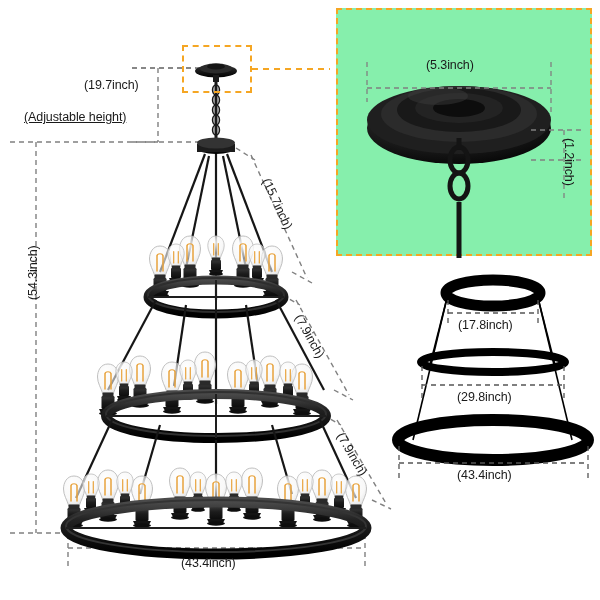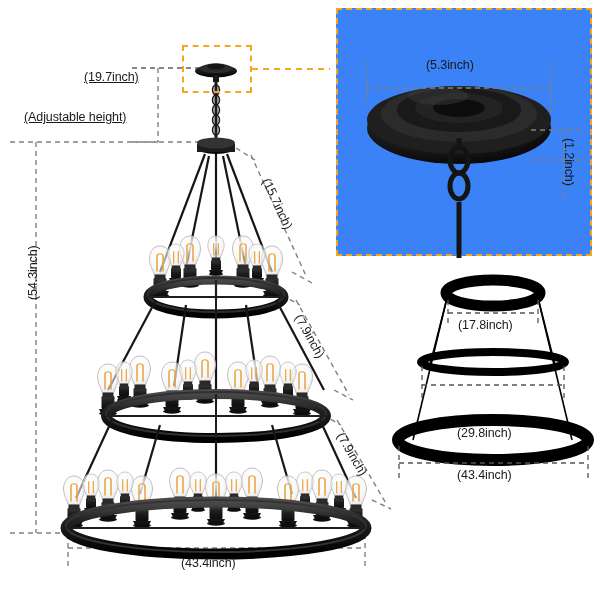--- a/index.html
+++ b/index.html
@@ -16,21 +16,21 @@
     position:absolute;
     font-size:12.5px;
     color:#1a1a1a;
     white-space:nowrap;
     letter-spacing:-0.1px;
   }
   .rot{transform-origin:0 0;}
   svg{position:absolute;left:0;top:0;overflow:visible;}
   .inset-panel{
     position:absolute;
-    background:#3b82f6;
+    background:#86efac;
     border:2px dashed #f5a623;
     box-sizing:border-box;
   }
   .callout-box{
     position:absolute;
     border:2px dashed #f5a623;
     box-sizing:border-box;
     background:transparent;
   }
 </style>
@@ -306,33 +306,33 @@
       <path d="M422 366 L422 398"></path>
       <path d="M564 366 L564 398"></path>
       <path d="M422 385 L564 385"></path>
 
       <path d="M399 446 L399 478"></path>
       <path d="M588 446 L588 478"></path>
       <path d="M399 463 L588 463"></path>
     </g>
   </svg>
 
-  <div class="lbl" style="left:84px;top:70px;text-decoration:underline;">(19.7inch)</div>
+  <div class="lbl" style="left:84px;top:78px;">(19.7inch)</div>
 
   <div class="lbl" style="left:24px;top:110px;text-decoration:underline;">(Adjustable height)</div>
 
   <div class="lbl rot" style="left:26px;top:300px;transform:rotate(-90deg);">(54.3inch)</div>
 
   <div class="lbl rot" style="left:272px;top:176px;transform:rotate(65deg);">(15.7inch)</div>
 
   <div class="lbl rot" style="left:304px;top:312px;transform:rotate(61deg);">(7.9inch)</div>
 
   <div class="lbl rot" style="left:346px;top:430px;transform:rotate(60deg);">(7.9inch)</div>
 
   <div class="lbl" style="left:181px;top:556px;">(43.4inch)</div>
 
   <div class="lbl" style="left:458px;top:318px;text-align:center;">(17.8inch)</div>
 
-  <div class="lbl" style="left:457px;top:390px;margin-top:36px;">(29.8inch)</div>
+  <div class="lbl" style="left:457px;top:390px;">(29.8inch)</div>
 
   <div class="lbl" style="left:457px;top:468px;">(43.4inch)</div>
 
 </div>
 
 </body></html>

